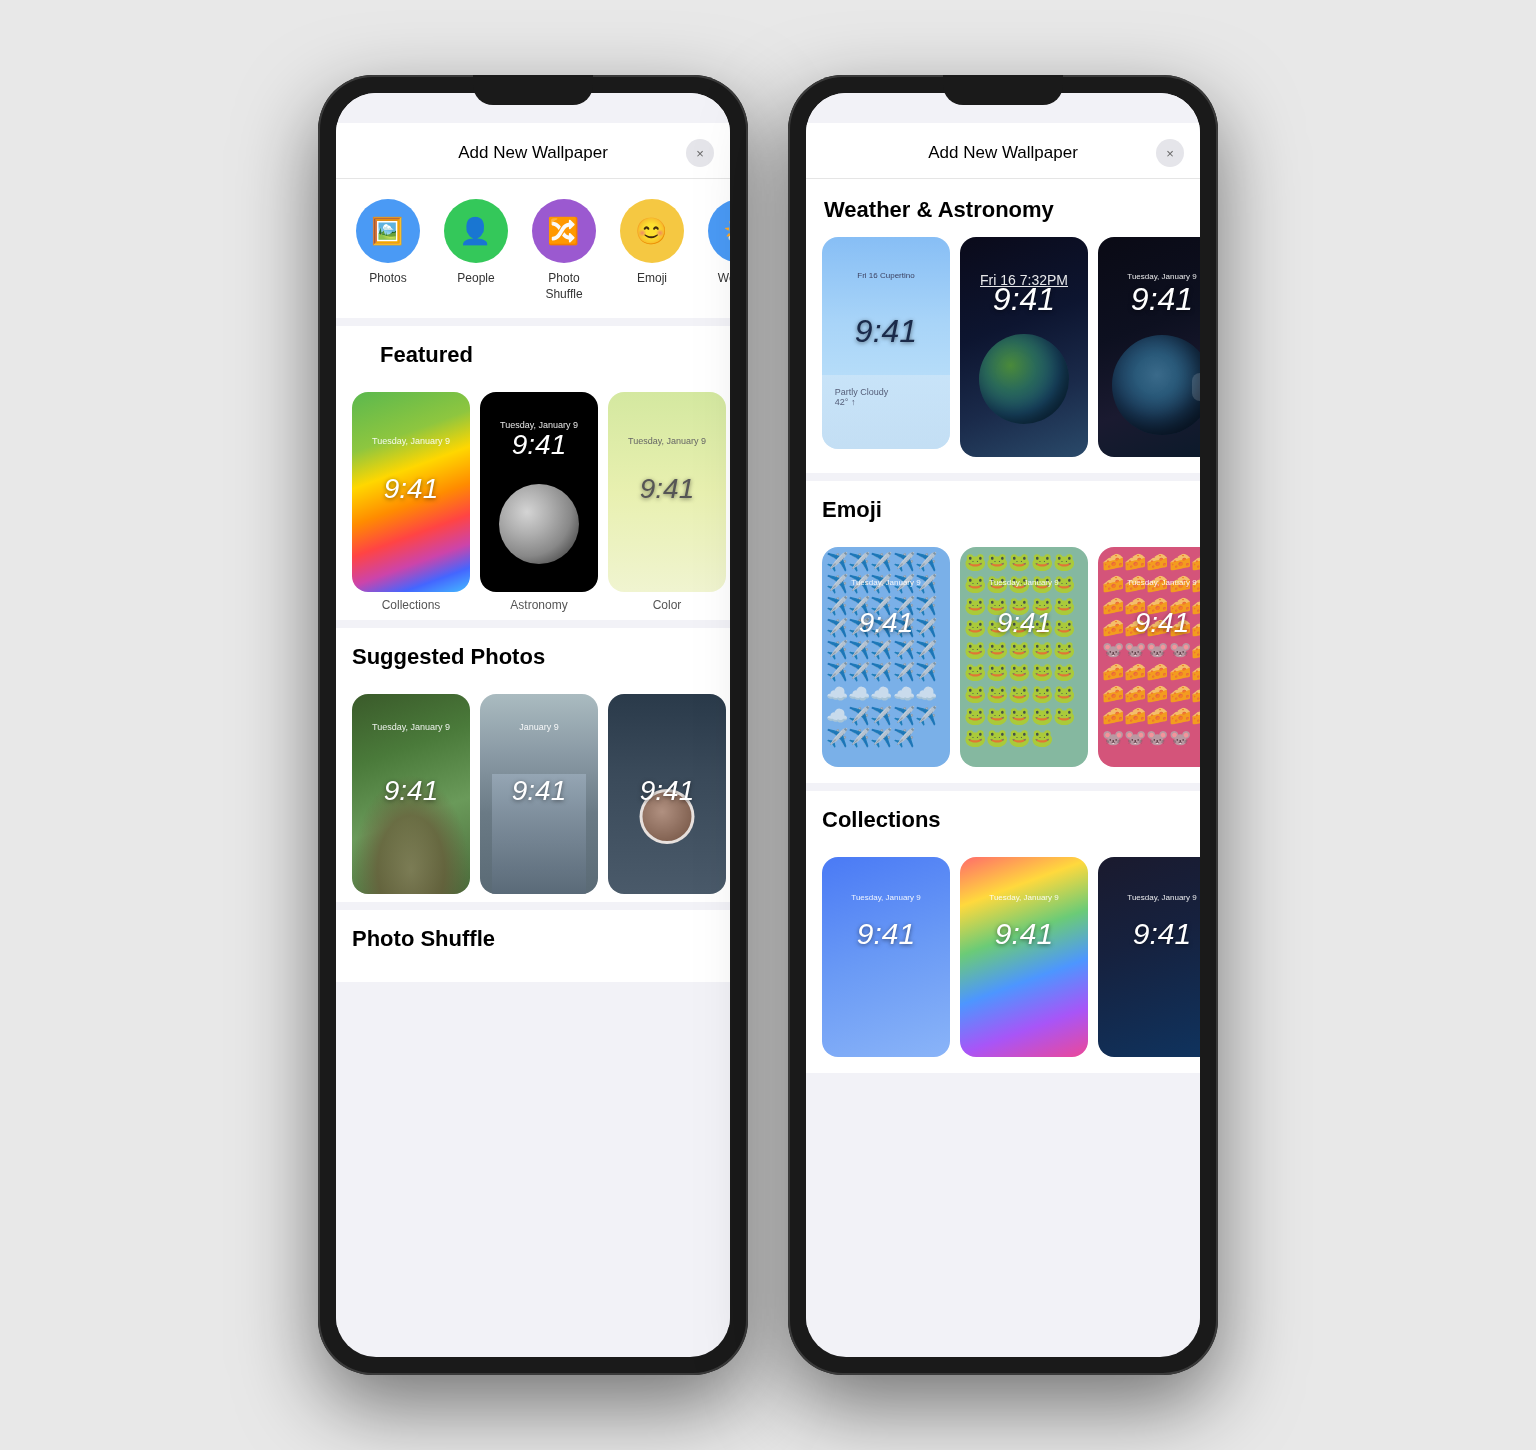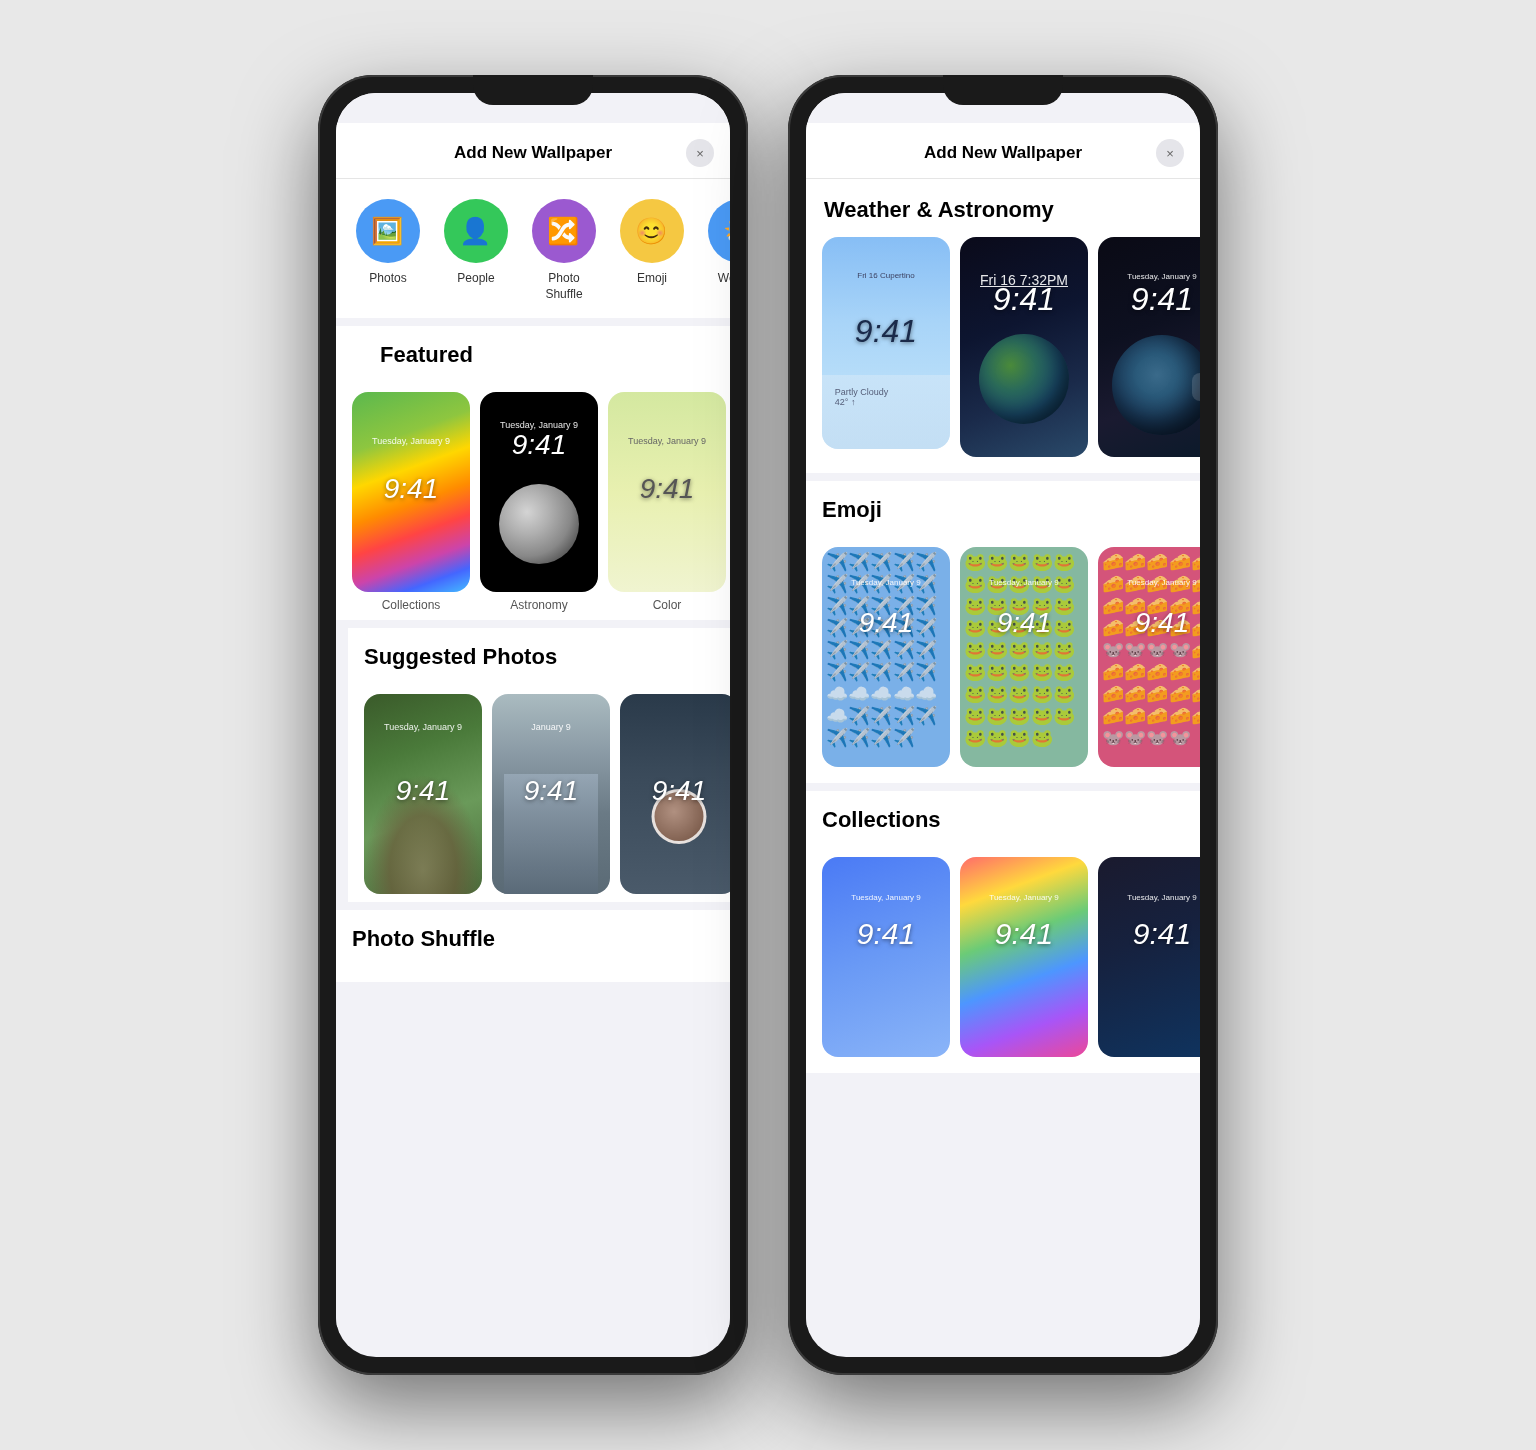--- a/index.html
+++ b/index.html
@@ -50,21 +50,21 @@
       padding: 20px 20px 15px;
       display: flex;
       align-items: center;
       justify-content: center;
       position: relative;
       border-bottom: 1px solid #e5e5e5;
       margin-top: 30px;
     }
     .sheet-title {
       font-size: 17px;
-      font-weight: 700;
+      font-weight: 400;
       color: #000;
     }
     .close-btn {
       position: absolute;
       right: 16px;
       width: 28px;
       height: 28px;
       background: #e5e5ea;
       border-radius: 50%;
       display: flex;
@@ -266,21 +266,21 @@
             <div class="wp-preview" style="background: linear-gradient(180deg, #d4e8a0 0%, #e8f0b0 50%, #f0f4d0 100%);">
               <div class="wp-date" style="font-size:9px; top:22%; color:#666;">Tuesday, January 9</div>
               <div class="wp-time" style="color:#555;">9:41</div>
             </div>
             <div class="wp-preview-label">Color</div>
           </div>
 
         </div>
       </div>
 
-      <div class="block" style="margin-top:8px;margin-left:12px;">
+      <div class="block" style="margin-top:8px;">
         <div style="padding: 16px 16px 0;">
           <div class="section-title">Suggested Photos</div>
         </div>
         <div class="previews-row" style="padding: 10px 16px 8px;">
 
           <div class="wp-preview-wrap">
             <div class="wp-preview" style="background: linear-gradient(160deg, #3a5a2a 0%, #4a7a3a 30%, #6a9a5a 60%, #4a6a3a 100%);">
 
               <div style="position:absolute; bottom:0; left:0; right:0; top:40%; background: radial-gradient(ellipse at 50% 80%, #8a7a5a 0%, #6a5a3a 40%, transparent 70%); opacity:0.7;"></div>
               <div class="wp-date" style="font-size:9px; top:14%;">Tuesday, January 9</div>

